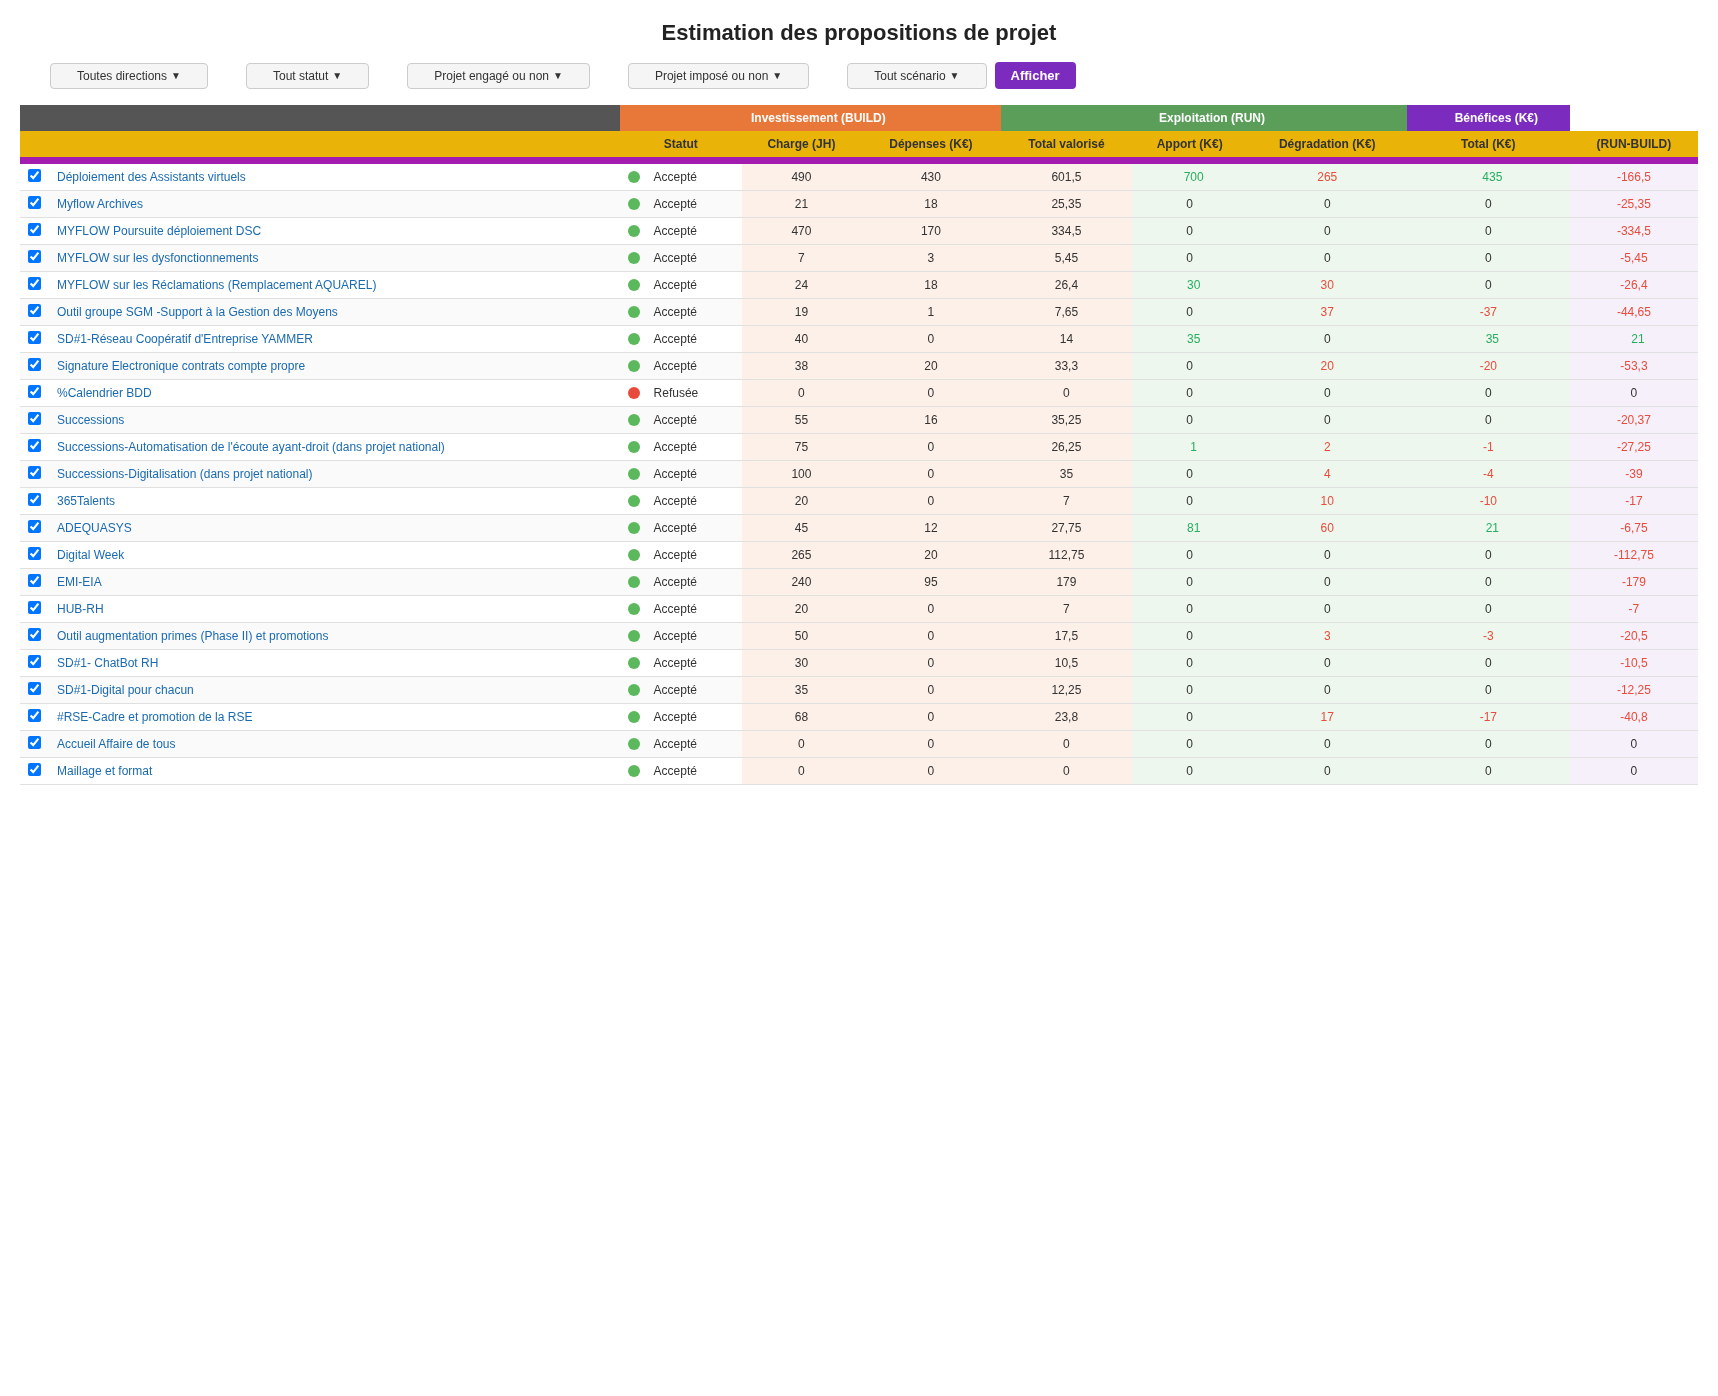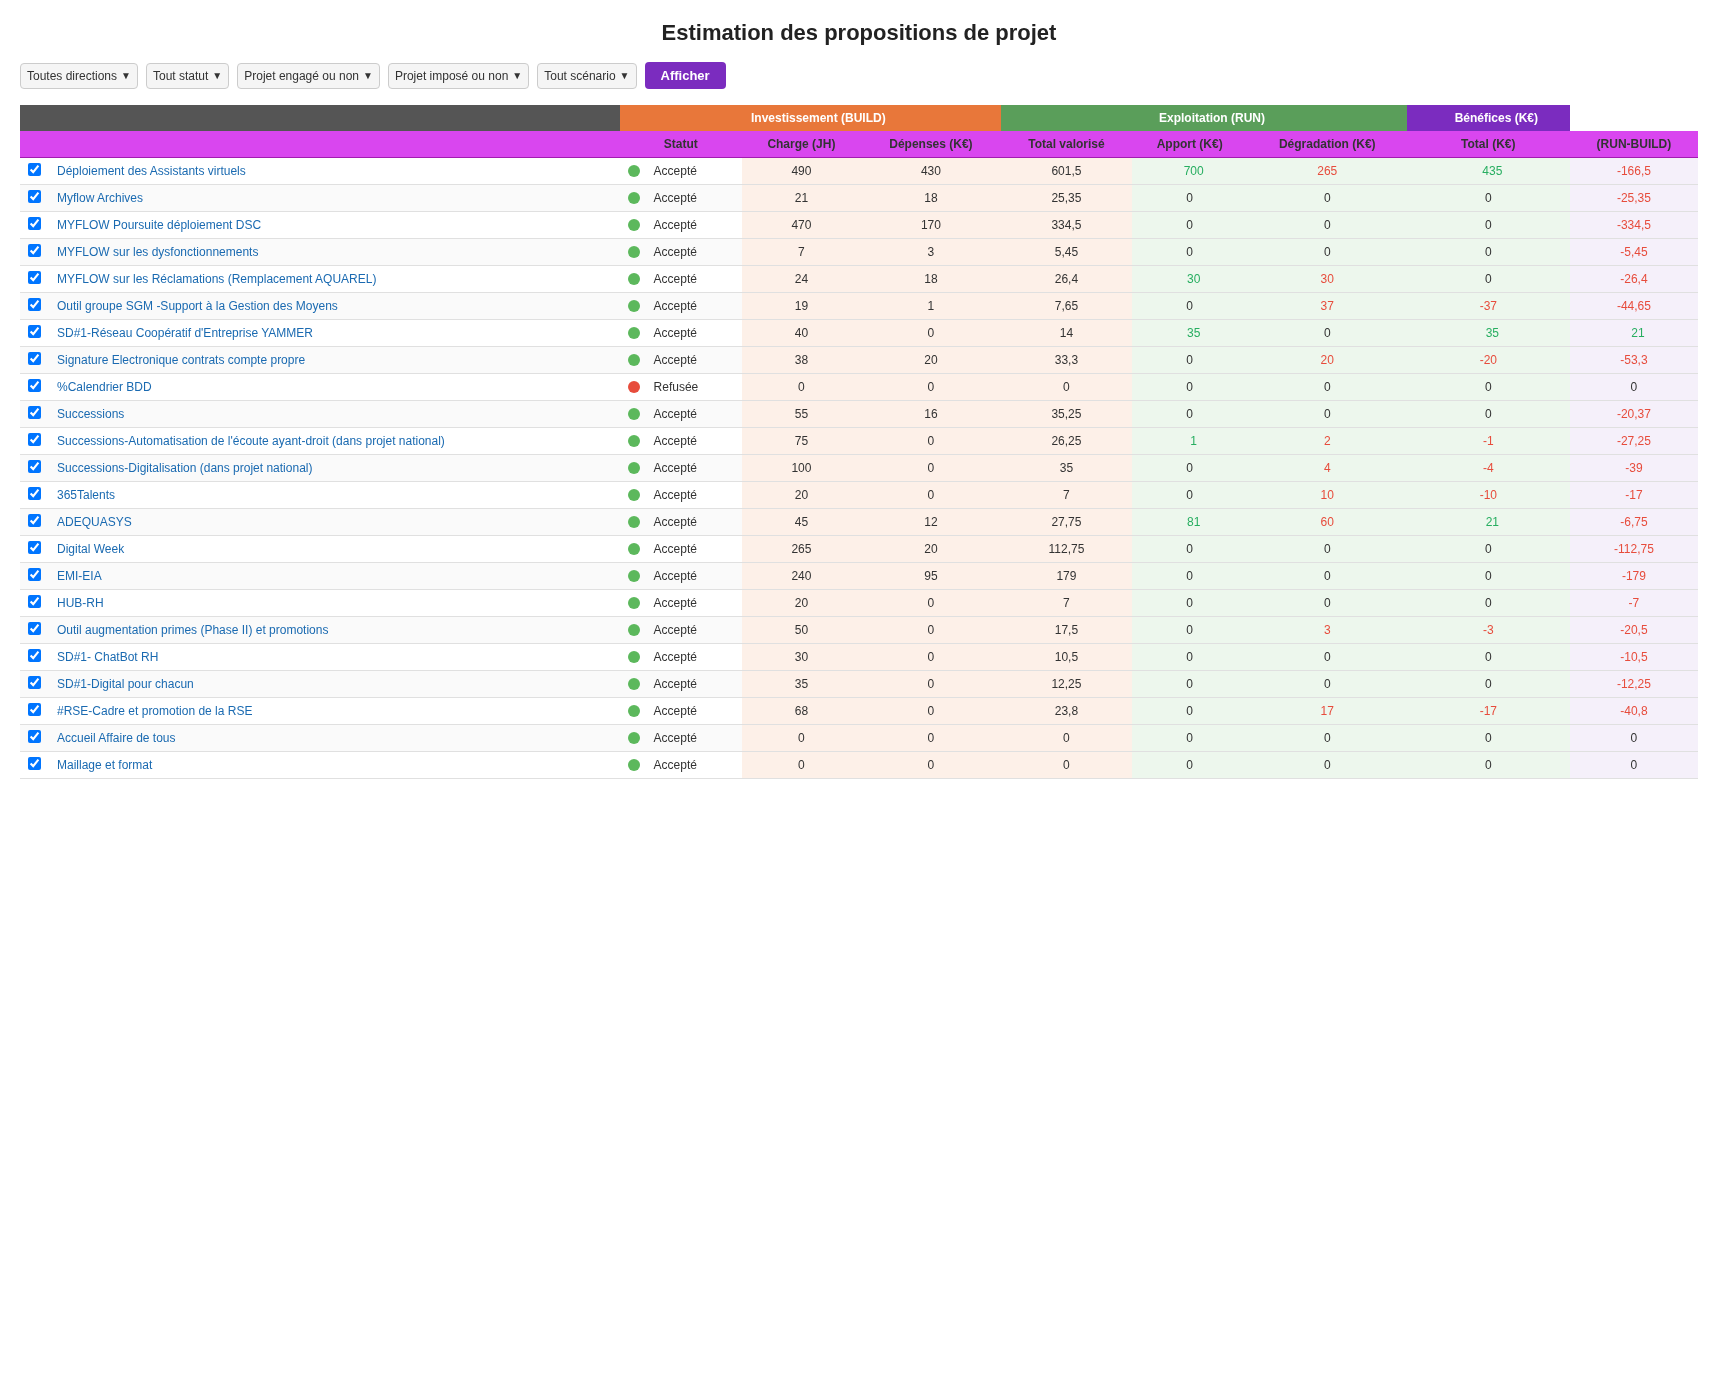--- a/index.html
+++ b/index.html
@@ -1,35 +1,35 @@
 <!DOCTYPE html>
 <html><head>
   <meta charset="utf-8">
   <style>
     * { box-sizing: border-box; margin: 0; padding: 0; }
     body { font-family: Arial, sans-serif; font-size: 13px; background: #fff; color: #333; padding: 20px; }
     h1 { font-size: 22px; font-weight: bold; margin-bottom: 16px; color: #222; text-align: center; }
     .filter-bar { display: flex; align-items: center; gap: 8px; margin-bottom: 16px; flex-wrap: wrap; }
     .filter-btn {
       display: inline-flex; align-items: center; gap: 4px;
-      border: 1px solid #ccc; background: #f5f5f5; padding: 5px 6px;
-      border-radius: 4px; cursor: pointer; font-size: 12px; color: #333;
+      border: 1px solid #ccc; background: #f5f5f5; padding: 5px 26px;
+      border-radius: 4px; cursor: pointer; font-size: 12px; color: #333; margin-left: 30px;
     }
     .filter-btn .chevron { font-size: 10px; }
     .afficher-btn {
       background: #7b2cbf; color: #fff; border: none;
       padding: 6px 16px; border-radius: 4px; cursor: pointer; font-size: 13px; font-weight: bold;
     }
     table { width: 100%; border-collapse: collapse; font-size: 12px; }
     thead tr th { padding: 6px 8px; text-align: center; }
     thead tr.header-top th { background: #555; color: #fff; padding-left: 24px; }
     thead tr.header-top th.invest { background: #e8773a; }
     thead tr.header-top th.exploit { background: #5a9e5a; }
     thead tr.header-top th.benefits { background: #7b2cbf; color: #fff; }
-    thead tr.header-sub th { background: #d946ef; color: #333; font-weight: bold; border-bottom: 1px solid #a21caf; }
+    thead tr.header-sub th { background: #eab308; color: #333; font-weight: bold; border-bottom: 7px solid #a21caf; }
     tbody tr { border-bottom: 1px solid #e0e0e0; }
     tbody tr:nth-child(even) { background: #fafafa; }
     td { padding: 5px 8px; vertical-align: middle; }
     td.name-col { color: #1a6ab1; cursor: pointer; }
     td.num { text-align: center; }
     td.neg { color: #e74c3c; text-align: center; }
     td.pos { color: #27ae60; text-align: center; padding-left: 16px; }
     .status-cell { display: flex; align-items: center; gap: 14px; }
     .status-dot { width: 12px; height: 12px; border-radius: 50%; display: inline-block; flex-shrink: 0; }
     .dot-green { background: #5cb85c; }

